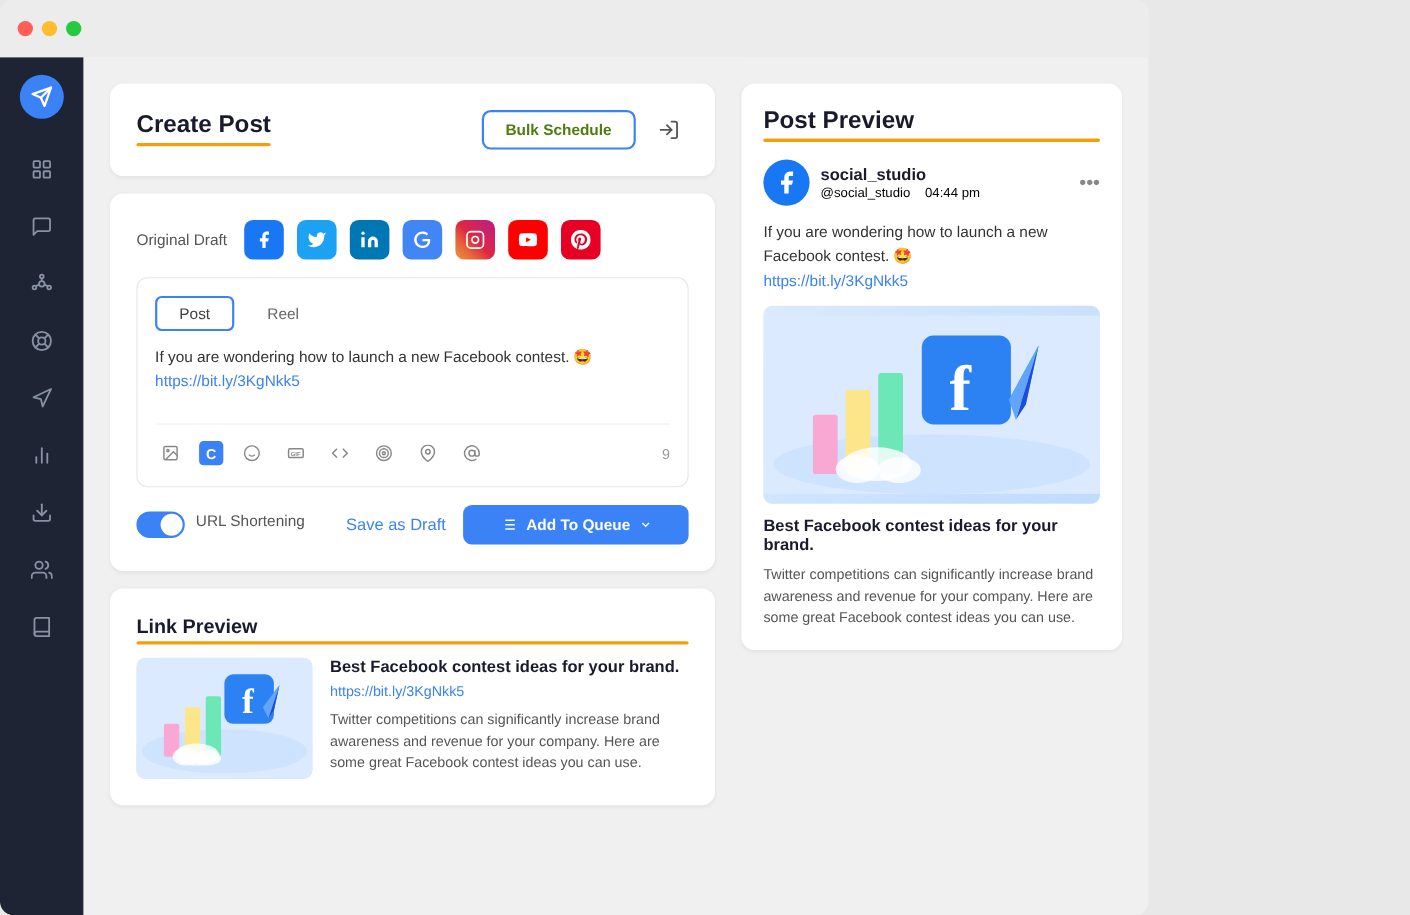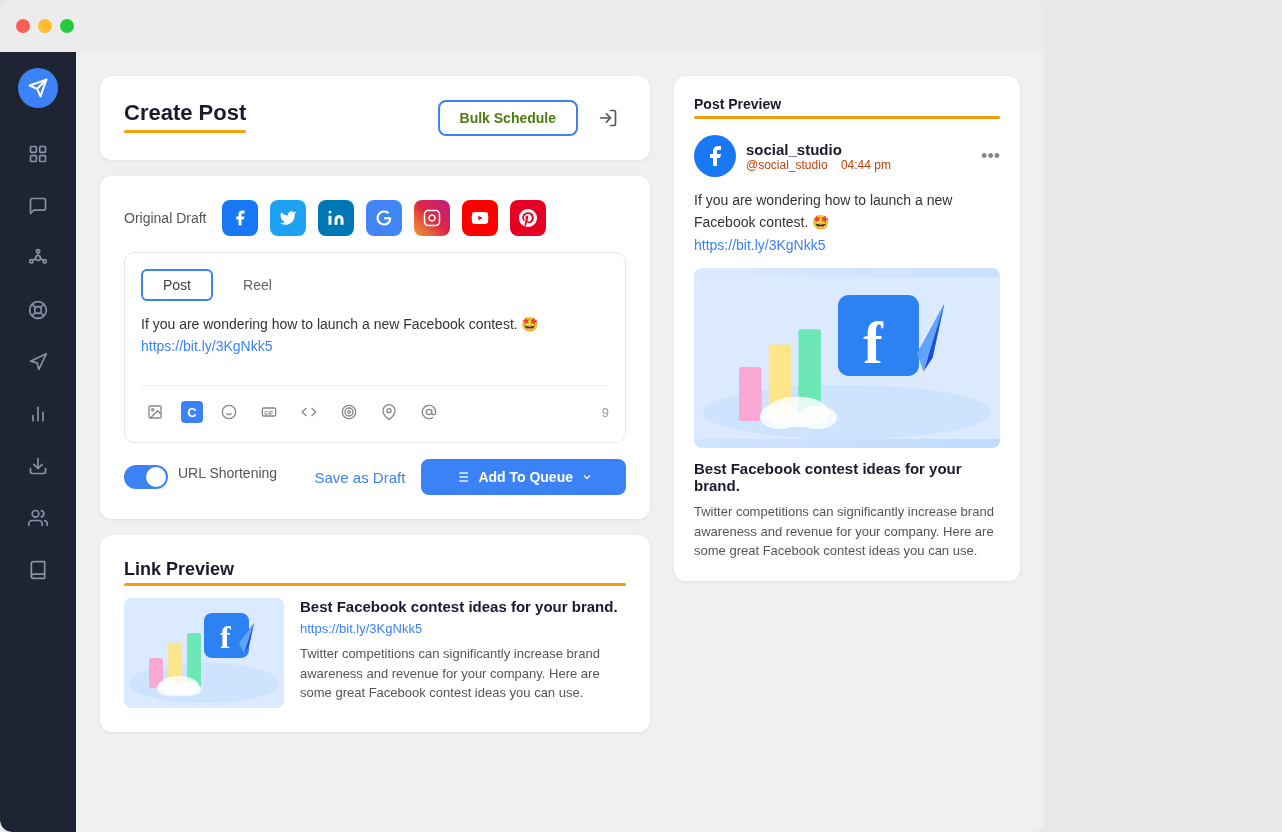--- a/index.html
+++ b/index.html
@@ -334,21 +334,21 @@
       gap: 0;
       padding: 24px 24px 24px 0;
     }
     .preview-card {
       background: #fff;
       border-radius: 12px;
       padding: 20px;
       box-shadow: 0 1px 4px rgba(0,0,0,0.06);
     }
     .preview-header-title {
-      font-size: 14px;
+      font-size: 22px;
       font-weight: 700;
       color: #1a1a2e;
       margin-bottom: 4px;
     }
     .preview-title-underline {
       height: 3px;
       background: #f59e0b;
       width: 100%;
       border-radius: 2px;
       margin-bottom: 16px;
@@ -373,21 +373,21 @@
       font-size: 20px;
       font-weight: 700;
     }
     .profile-name {
       font-size: 15px;
       font-weight: 700;
       color: #1a1a2e;
     }
     .profile-handle {
       font-size: 12px;
-      color: #c2410c;
+      color: #000000;
     }
     .more-icon {
       color: #888;
       font-size: 18px;
       cursor: pointer;
     }
     .preview-post-text {
       font-size: 14px;
       color: #333;
       line-height: 1.6;

